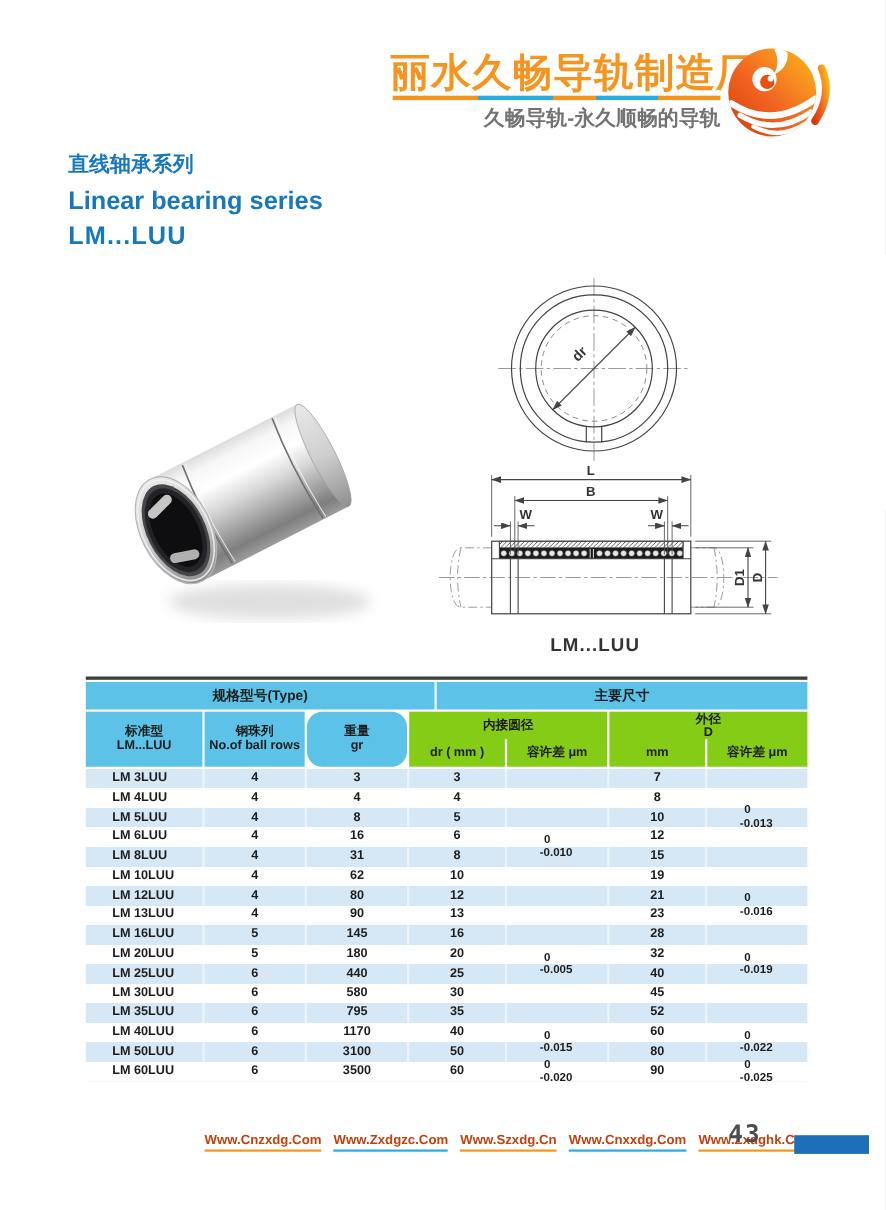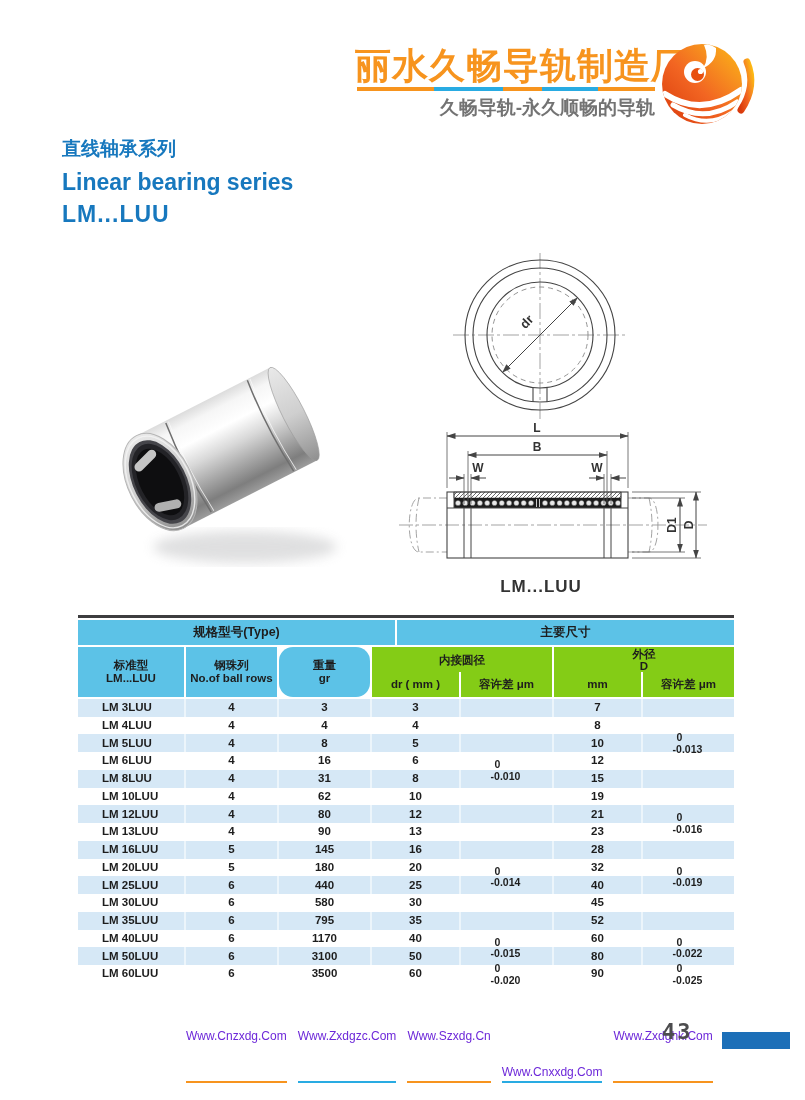--- a/index.html
+++ b/index.html
@@ -46,21 +46,21 @@
   .colsep{position:absolute;top:0;bottom:0;width:2px;background:rgba(255,255,255,0.55);}
   .trow{display:flex;height:17.75px;line-height:17.75px;}
   .td{text-align:center;}
   .tc1{width:107px;text-align:left;padding-left:24px;box-sizing:border-box;}
   .tc2{width:93px;}.tc3{width:93px;}.tc4{width:89px;}.tc5{width:93px;}.tc6{width:89px;}.tc7{flex:1;}
   .tol{position:absolute;transform:translateY(-50%);font-size:10.5px;line-height:11.5px;
        font-weight:bold;text-align:center;}
   .tol .z{display:block;margin-left:-16px;}
 
   
-  .sites{left:186px;top:1029px;display:flex;gap:11px;font-size:12px;font-weight:normal;color:#6d28d9;white-space:nowrap;}
+  .sites{left:186px;top:1029px;display:flex;gap:11px;font-size:12px;font-weight:bold;color:#c2410c;white-space:nowrap;align-items:center;}
   .site{border-bottom:2px solid #F7941E;padding-bottom:2px;}
   .pageno{left:662px;top:1019px;font-family:"DejaVu Sans Mono","Liberation Mono",monospace;
           font-size:22px;font-weight:bold;color:#4c4c4e;letter-spacing:2px;}
   .bar{left:722px;top:1032px;width:68px;height:17px;background:#1C6FB8;}
 </style>
 </head>
 <body>
 
 <div id="page">
 
@@ -436,21 +436,21 @@
           <div class="td tc5"></div>
           <div class="td tc6">90</div>
           <div class="td tc7"></div>
         </div>
         <div class="tol" style="left: 381px; width: 93px; top: 71px;">
           <div class="z">0</div>
           <div>-0.010</div>
         </div>
         <div class="tol" style="left: 381px; width: 93px; top: 177.5px;">
           <div class="z">0</div>
-          <div>-0.014</div>
+          <div>-0.005</div>
         </div>
         <div class="tol" style="left: 381px; width: 93px; top: 248.5px;">
           <div class="z">0</div>
           <div>-0.015</div>
         </div>
         <div class="tol" style="left: 381px; width: 93px; top: 275.125px;">
           <div class="z">0</div>
           <div>-0.020</div>
         </div>
         <div class="tol" style="left: 563px; width: 93px; top: 44.375px;">
@@ -473,19 +473,19 @@
           <div class="z">0</div>
           <div>-0.025</div>
         </div>
       </div>
   </div>
 
   <div class="abs sites">
       <span class="site" style="border-bottom-color: rgb(247, 148, 30);">Www.Cnzxdg.Com</span>
       <span class="site" style="border-bottom-color: rgb(41, 171, 226);">Www.Zxdgzc.Com</span>
       <span class="site" style="border-bottom-color: rgb(247, 148, 30);">Www.Szxdg.Cn</span>
-      <span class="site" style="border-bottom-color: rgb(41, 171, 226); margin-top: 36px;">Www.Cnxxdg.Com</span>
+      <span class="site" style="border-bottom-color: rgb(41, 171, 226);">Www.Cnxxdg.Com</span>
       <span class="site" style="border-bottom-color: rgb(247, 148, 30);">Www.Zxdghk.Com</span>
     </div>
   <div class="abs pageno">43</div>
   <div class="abs bar"></div>
 
 </div>
 
 </body></html>

